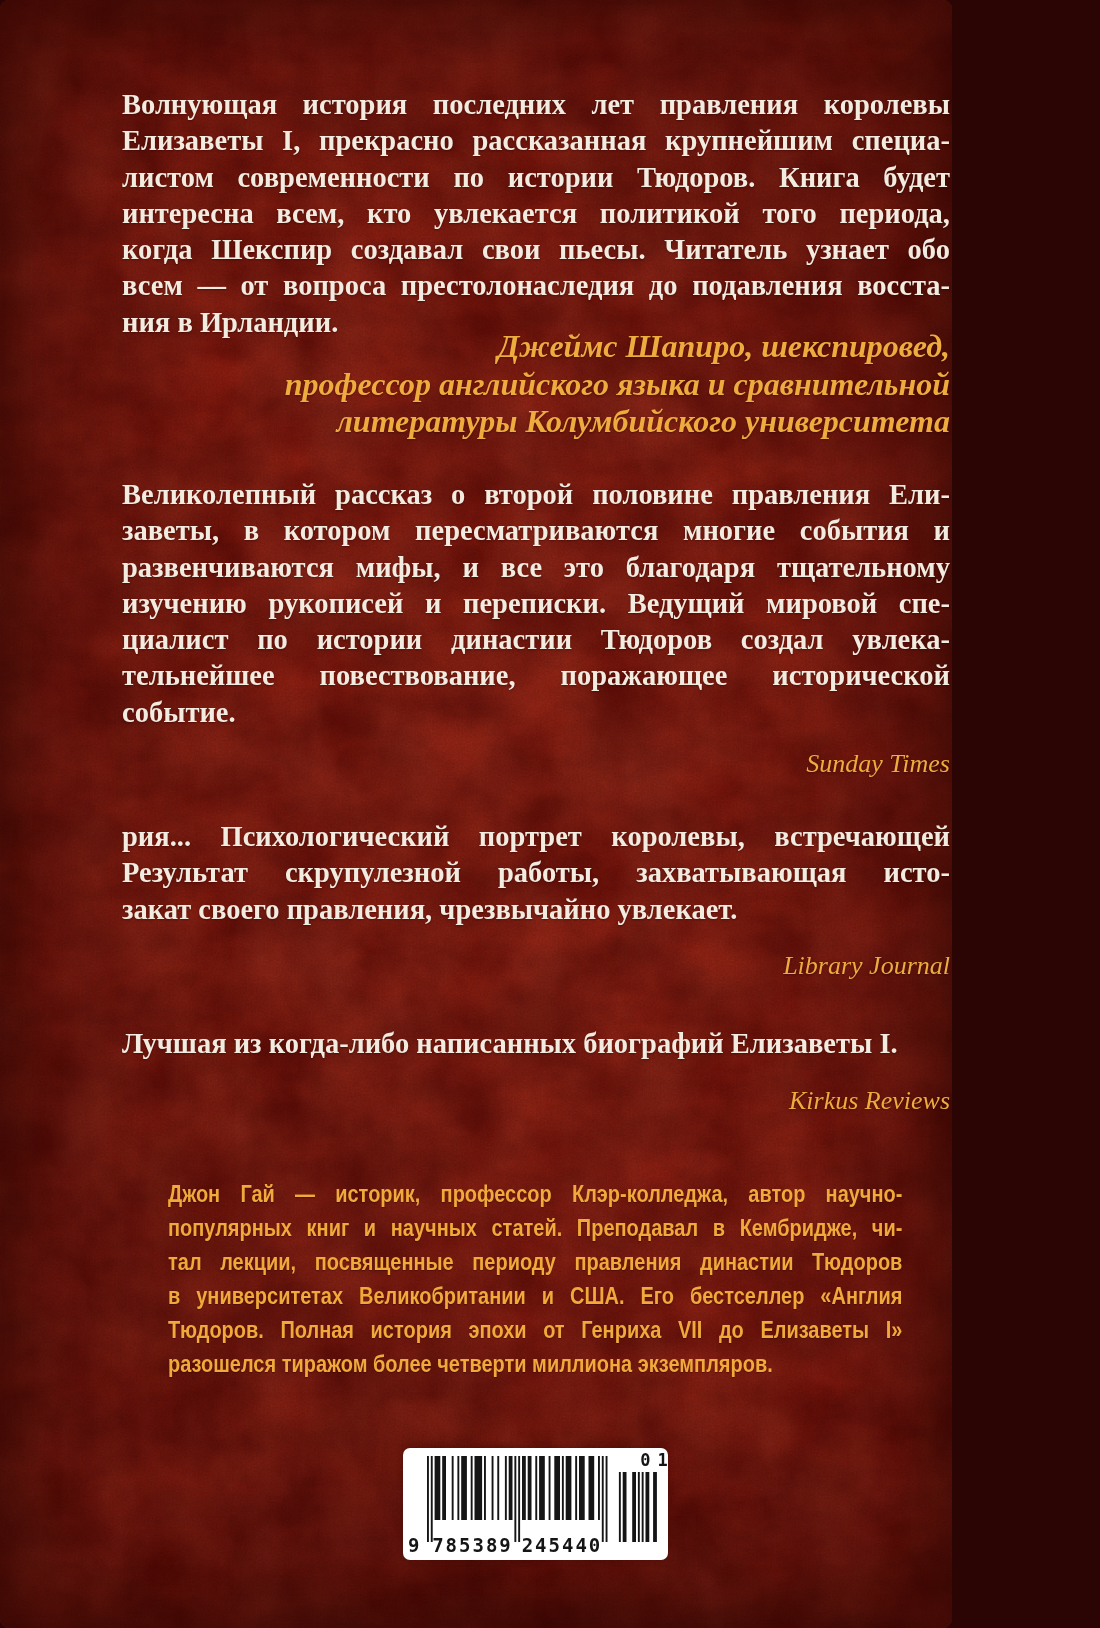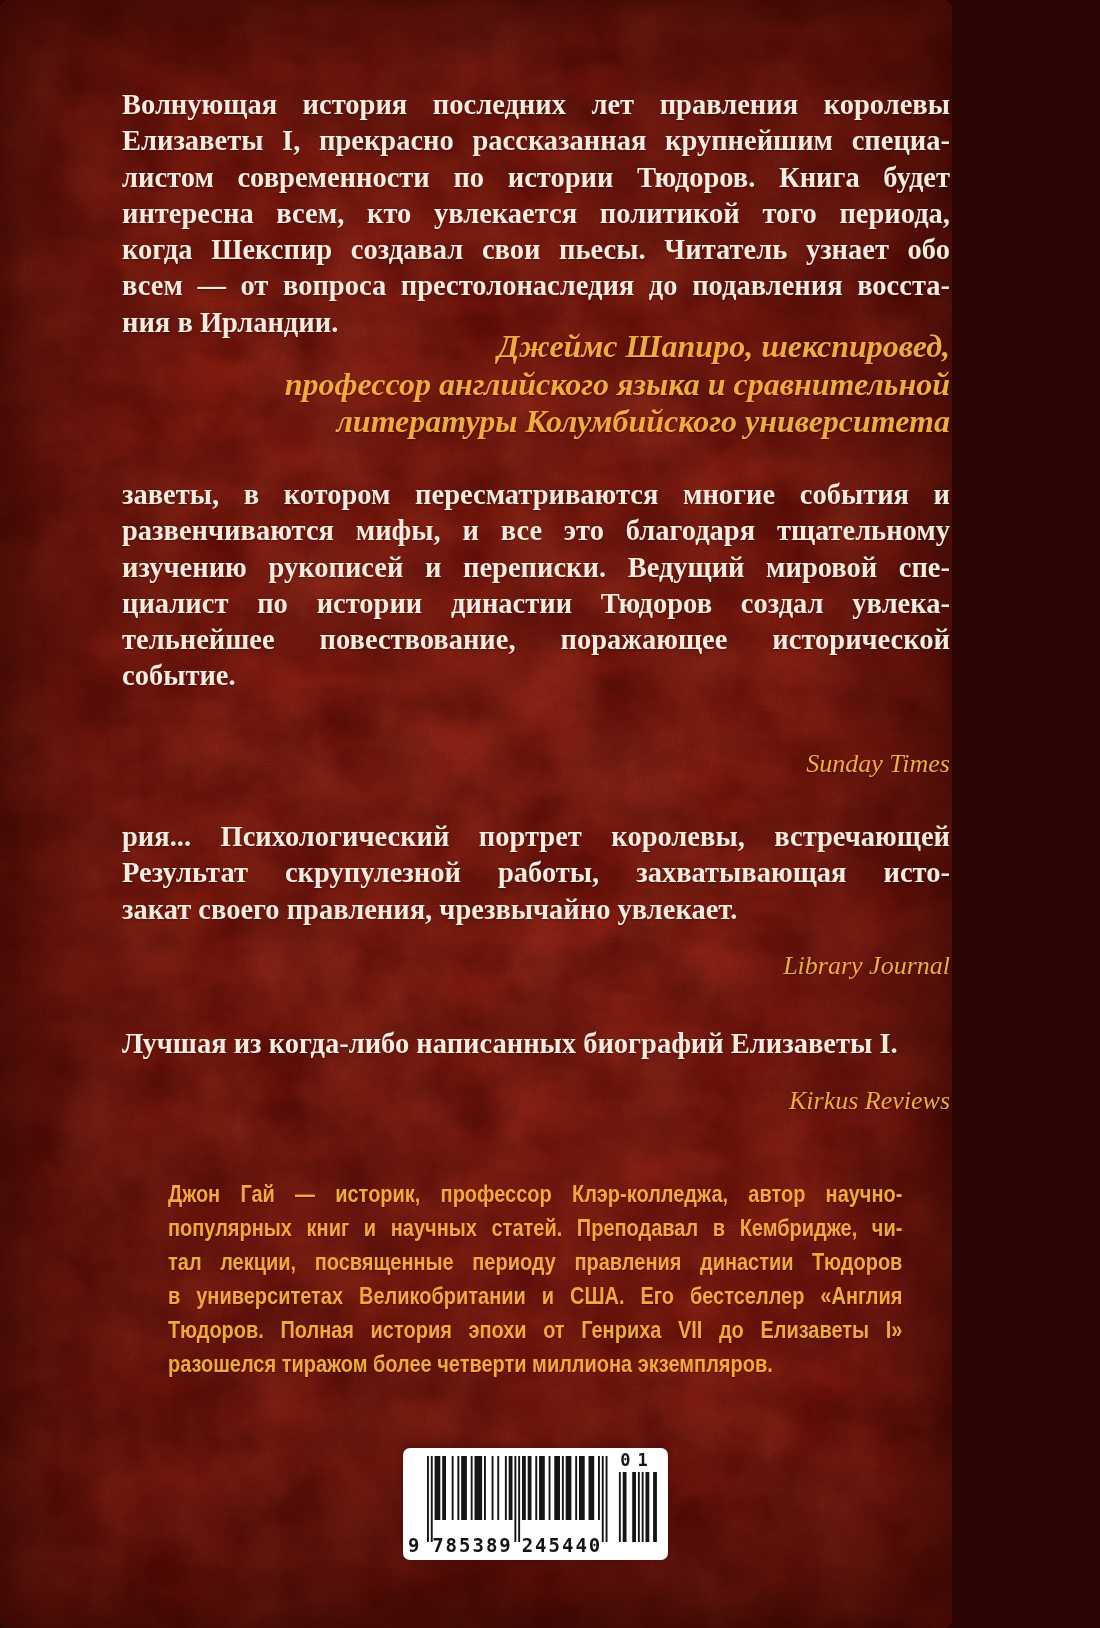--- a/index.html
+++ b/index.html
@@ -51,21 +51,21 @@
   }
   .bc svg{position:absolute;inset:0;}
   .bnum{
     position:absolute;color:#151515;
     font-family:"DejaVu Sans Mono",monospace;font-weight:bold;font-size:19px;line-height:22px;
   }
   .bl{left:5px;top:86px;}
   .bm{left:29px;top:86px;width:81px;text-align:center;letter-spacing:2px;}
   .br{left:118px;top:86px;width:82px;text-align:center;letter-spacing:2px;}
   .baddon{
-    position:absolute;left:208px;top:2px;width:46px;text-align:center;
+    position:absolute;left:228px;top:2px;width:46px;text-align:center;
     color:#151515;font-family:"DejaVu Sans Mono",monospace;font-weight:bold;
     font-size:17px;line-height:20px;letter-spacing:7px;text-indent:7px;
   }
 </style>
 </head>
 <body>
 
 <div class="cover">
 
   <svg class="tex" width="1100" height="1628">
@@ -105,20 +105,21 @@
 
   <section class="att" style="top:328px">
 
   <div class="aline">Джеймс Шапиро, шекспировед,</div>
       <div class="aline">профессор английского языка и сравнительной</div>
       <div class="aline">литературы Колумбийского университета</div>
     </section>
 
   <section class="q" style="top:477px">
 
+  <div class="line">Великолепный рассказ о второй половине правления Ели-</div>
       <div class="line">заветы, в котором пересматриваются многие события и</div>
       <div class="line">развенчиваются мифы, и все это благодаря тщательному</div>
       <div class="line">изучению рукописей и переписки. Ведущий мировой спе-</div>
       <div class="line">циалист по истории династии Тюдоров создал увлека-</div>
       <div class="line">тельнейшее повествование, поражающее исторической</div>
       <div class="line">событие.</div>
     </section>
   <div class="src" style="top:749px">Sunday Times</div>
 
   <section class="q" style="top:819px">

